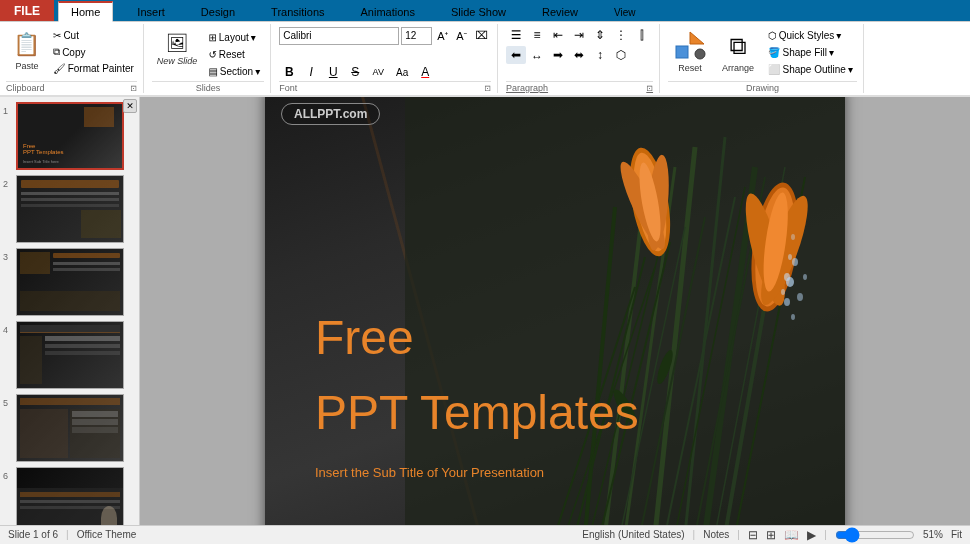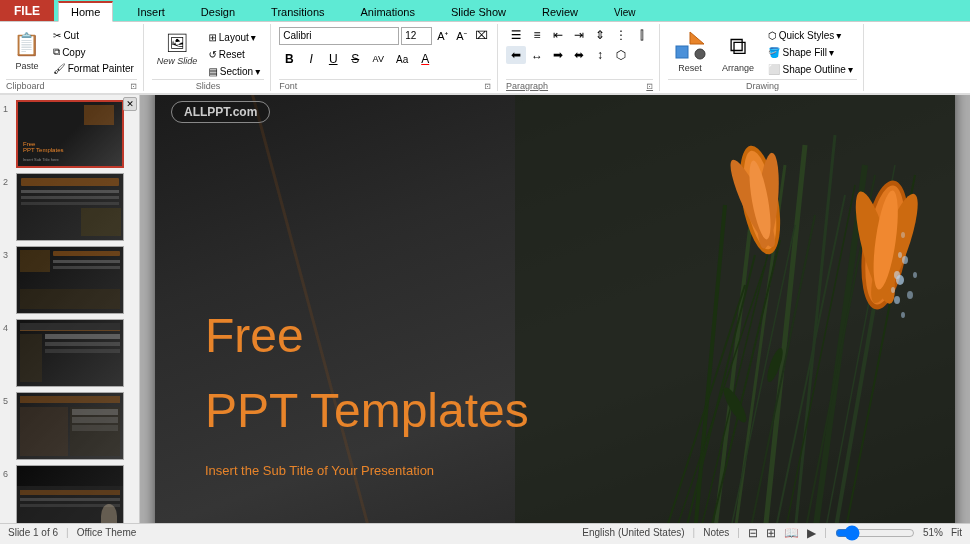--- a/index.html
+++ b/index.html
@@ -1,21 +1,21 @@
 <!DOCTYPE html>
 <html><head>
   <meta charset="utf-8">
   <style>
     * { margin: 0; padding: 0; box-sizing: border-box; }
     body { width: 970px; height: 544px; overflow: hidden; font-family: 'Segoe UI', Arial, sans-serif; font-size: 11px; background: #f0f0f0; }
   </style>
 </head>
 <body>
 
-<div style="display:flex; height:22px; background:#5eead4; border-bottom:1px solid #ccc;">
+<div style="display:flex; height:22px; background:#0369a1; border-bottom:1px solid #ccc;">
   <div style="background:#c0392b; color:white; font-weight:bold; padding:2px 14px; font-size:12px; display:flex; align-items:center; cursor:pointer;">FILE</div>
   <div style="display:flex; align-items:flex-end; flex:1; padding-left:4px; gap:12px;">
     <div style="padding:3px 12px; font-size:11px; cursor:pointer; background:white; border-top:2px solid #c0392b; border-left:1px solid #ccc; border-right:1px solid #ccc; border-bottom:1px solid white; position:relative; top:1px; z-index:2;">Home</div>
     <div style="padding:3px 12px; font-size:11px; cursor:pointer;">Insert</div>
     <div style="padding:3px 12px; font-size:11px; cursor:pointer;text-align:center;">Design</div>
     <div style="padding:3px 12px; font-size:11px; cursor:pointer;">Transitions</div>
     <div style="padding:3px 12px; font-size:11px; cursor:pointer;">Animations</div>
     <div style="padding:3px 12px; font-size:11px; cursor:pointer;">Slide Show</div>
     <div style="padding:3px 12px; font-size:11px; cursor:pointer;">Review</div>
     <div style="padding:3px 12px; font-size:10px; cursor:pointer;">View</div>
@@ -72,21 +72,21 @@
           <span>▤</span>
           <span>Section</span>
           <span>▾</span>
         </div>
       </div>
     </div>
     <div style="font-size:9px; color:#666; text-align:center; border-top:1px solid #ddd; padding-top:1px;">Slides</div>
   </div>
 
   <div style="display:flex; flex-direction:column; border-right:1px solid #ddd; padding:0 6px; min-width:180px;">
-    <div style="display:flex; flex-direction:column; gap:5px; flex:1; padding-top:2px;">
+    <div style="display:flex; flex-direction:column; gap:18px; flex:1; padding-top:2px;">
       <div style="display:flex; align-items:center; gap:2px;">
         <input type="text" style="width: 120px; height: 18px; border: 1px solid rgb(170, 170, 170); font-size: 10px; padding: 1px 3px;" value="Calibri">
         <input type="text" style="width: 31px; height: 18px; border: 1px solid rgb(170, 170, 170); font-size: 10px; padding: 1px 3px;" value="12">
         <div style="padding:1px 2px; cursor:pointer; font-size:11px; border:1px solid transparent;">A⁺</div>
         <div style="padding:1px 2px; cursor:pointer; font-size:11px; border:1px solid transparent;">A⁻</div>
         <div style="padding:1px 2px; cursor:pointer; font-size:11px; border:1px solid transparent;">⌧</div>
       </div>
       <div style="display:flex; align-items:center; gap:2px;">
         <div style="width:20px; height:18px; display:flex; align-items:center; justify-content:center; cursor:pointer; font-weight:bold; font-size:12px; border:1px solid transparent; border-radius:2px;">B</div>
         <div style="width:20px; height:18px; display:flex; align-items:center; justify-content:center; cursor:pointer; font-style:italic; font-size:12px; border:1px solid transparent; border-radius:2px;">I</div>
@@ -246,21 +246,21 @@
         <div style="position:absolute; top:24px; left:3px; right:3px; height:5px; background:rgba(180,100,20,0.4);"></div>
         <div style="position:absolute; top:32px; left:3px; right:3px; height:3px; background:rgba(150,150,150,0.3);"></div>
         <div style="position:absolute; top:38px; left:3px; right:3px; height:3px; background:rgba(150,150,150,0.2);"></div>
 
         <div style="position:absolute; bottom:4px; right:6px; width:16px; height:24px; background:rgba(200,180,150,0.4); border-radius:50% 50% 0 0;"></div>
       </div>
     </div>
   </div>
 
   <div style="flex:1; background:#adadad; display:flex; align-items:center; justify-content:center; overflow:hidden;">
-    <div style="width:800px; height:448px; background:#2a2a2a; position:relative; overflow:hidden; box-shadow:0 3px 12px rgba(0,0,0,0.6);">
+    <div style="width:580px; height:448px; background:#2a2a2a; position:relative; overflow:hidden; box-shadow:0 3px 12px rgba(0,0,0,0.6);">
 
       <div style="position:absolute; inset:0; background:linear-gradient(160deg, #1a1a1a 0%, #2a2a2a 30%, #353535 60%, #1e1e1e 100%);"></div>
 
       <div style="position:absolute; top:-50px; left:80px; width:3px; height:600px; background:rgba(150,80,20,0.2); transform:rotate(-15deg); transform-origin:top left;"></div>
 
       <svg style="position:absolute; right:0; top:0; width:440px; height:448px;" viewBox="0 0 440 448" preserveAspectRatio="xMaxYMin meet">
 
         <rect x="0" y="0" width="440" height="448" fill="rgba(30,35,25,0.7)"></rect>
 
         <line x1="200" y1="448" x2="240" y2="100" stroke="#2a4020" stroke-width="4"></line>

